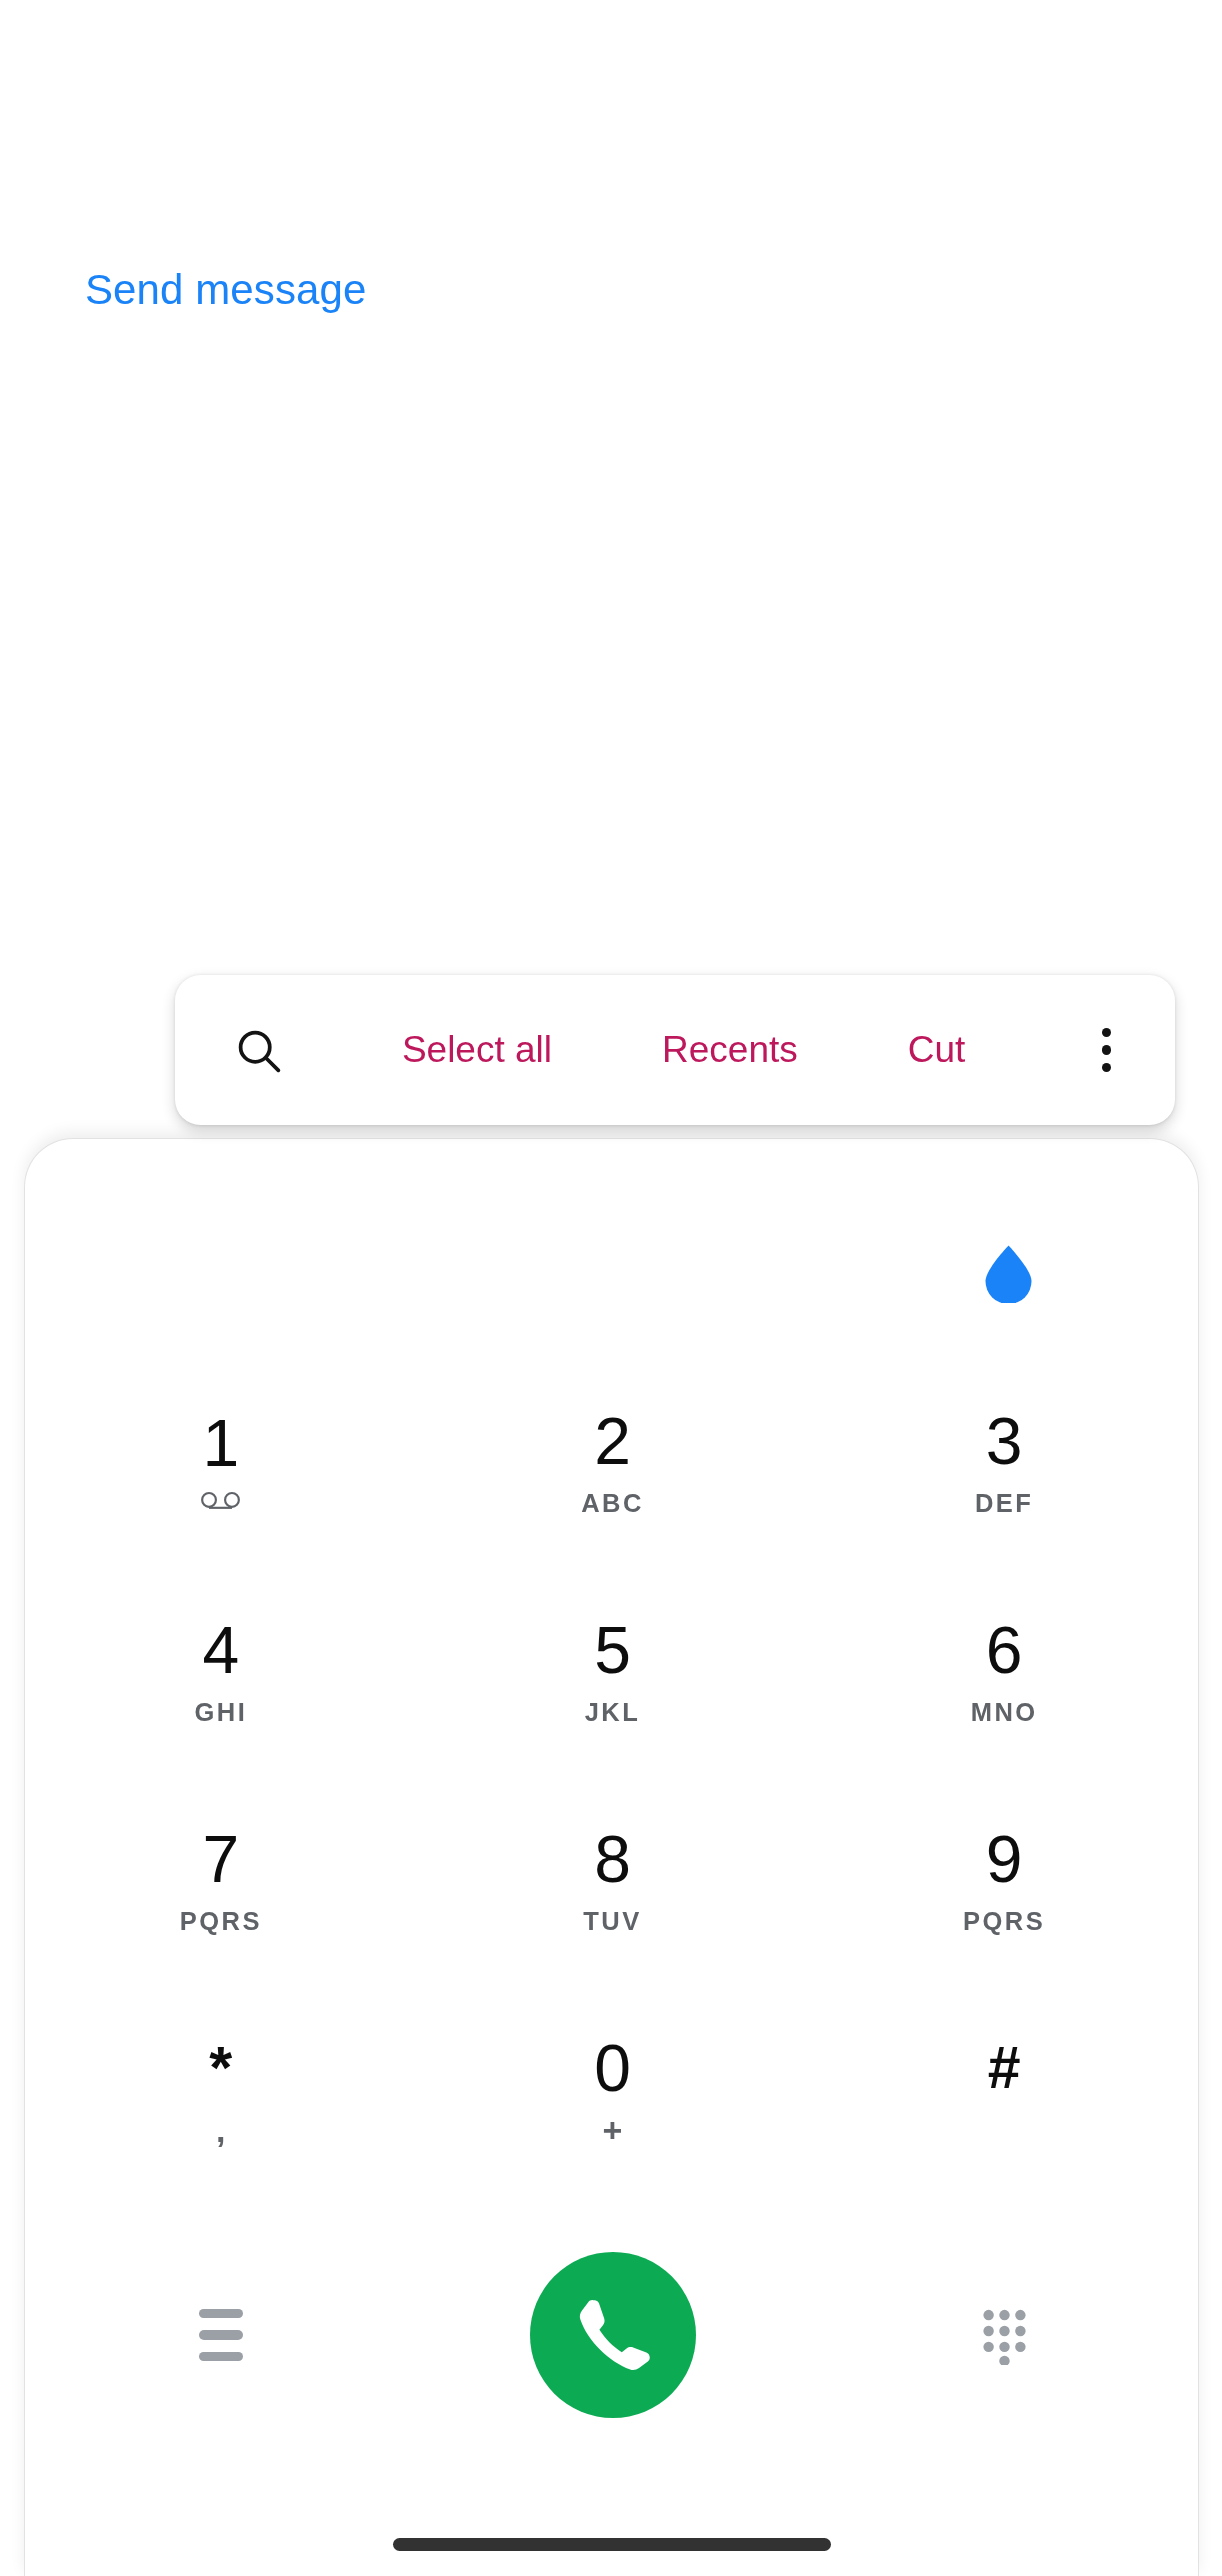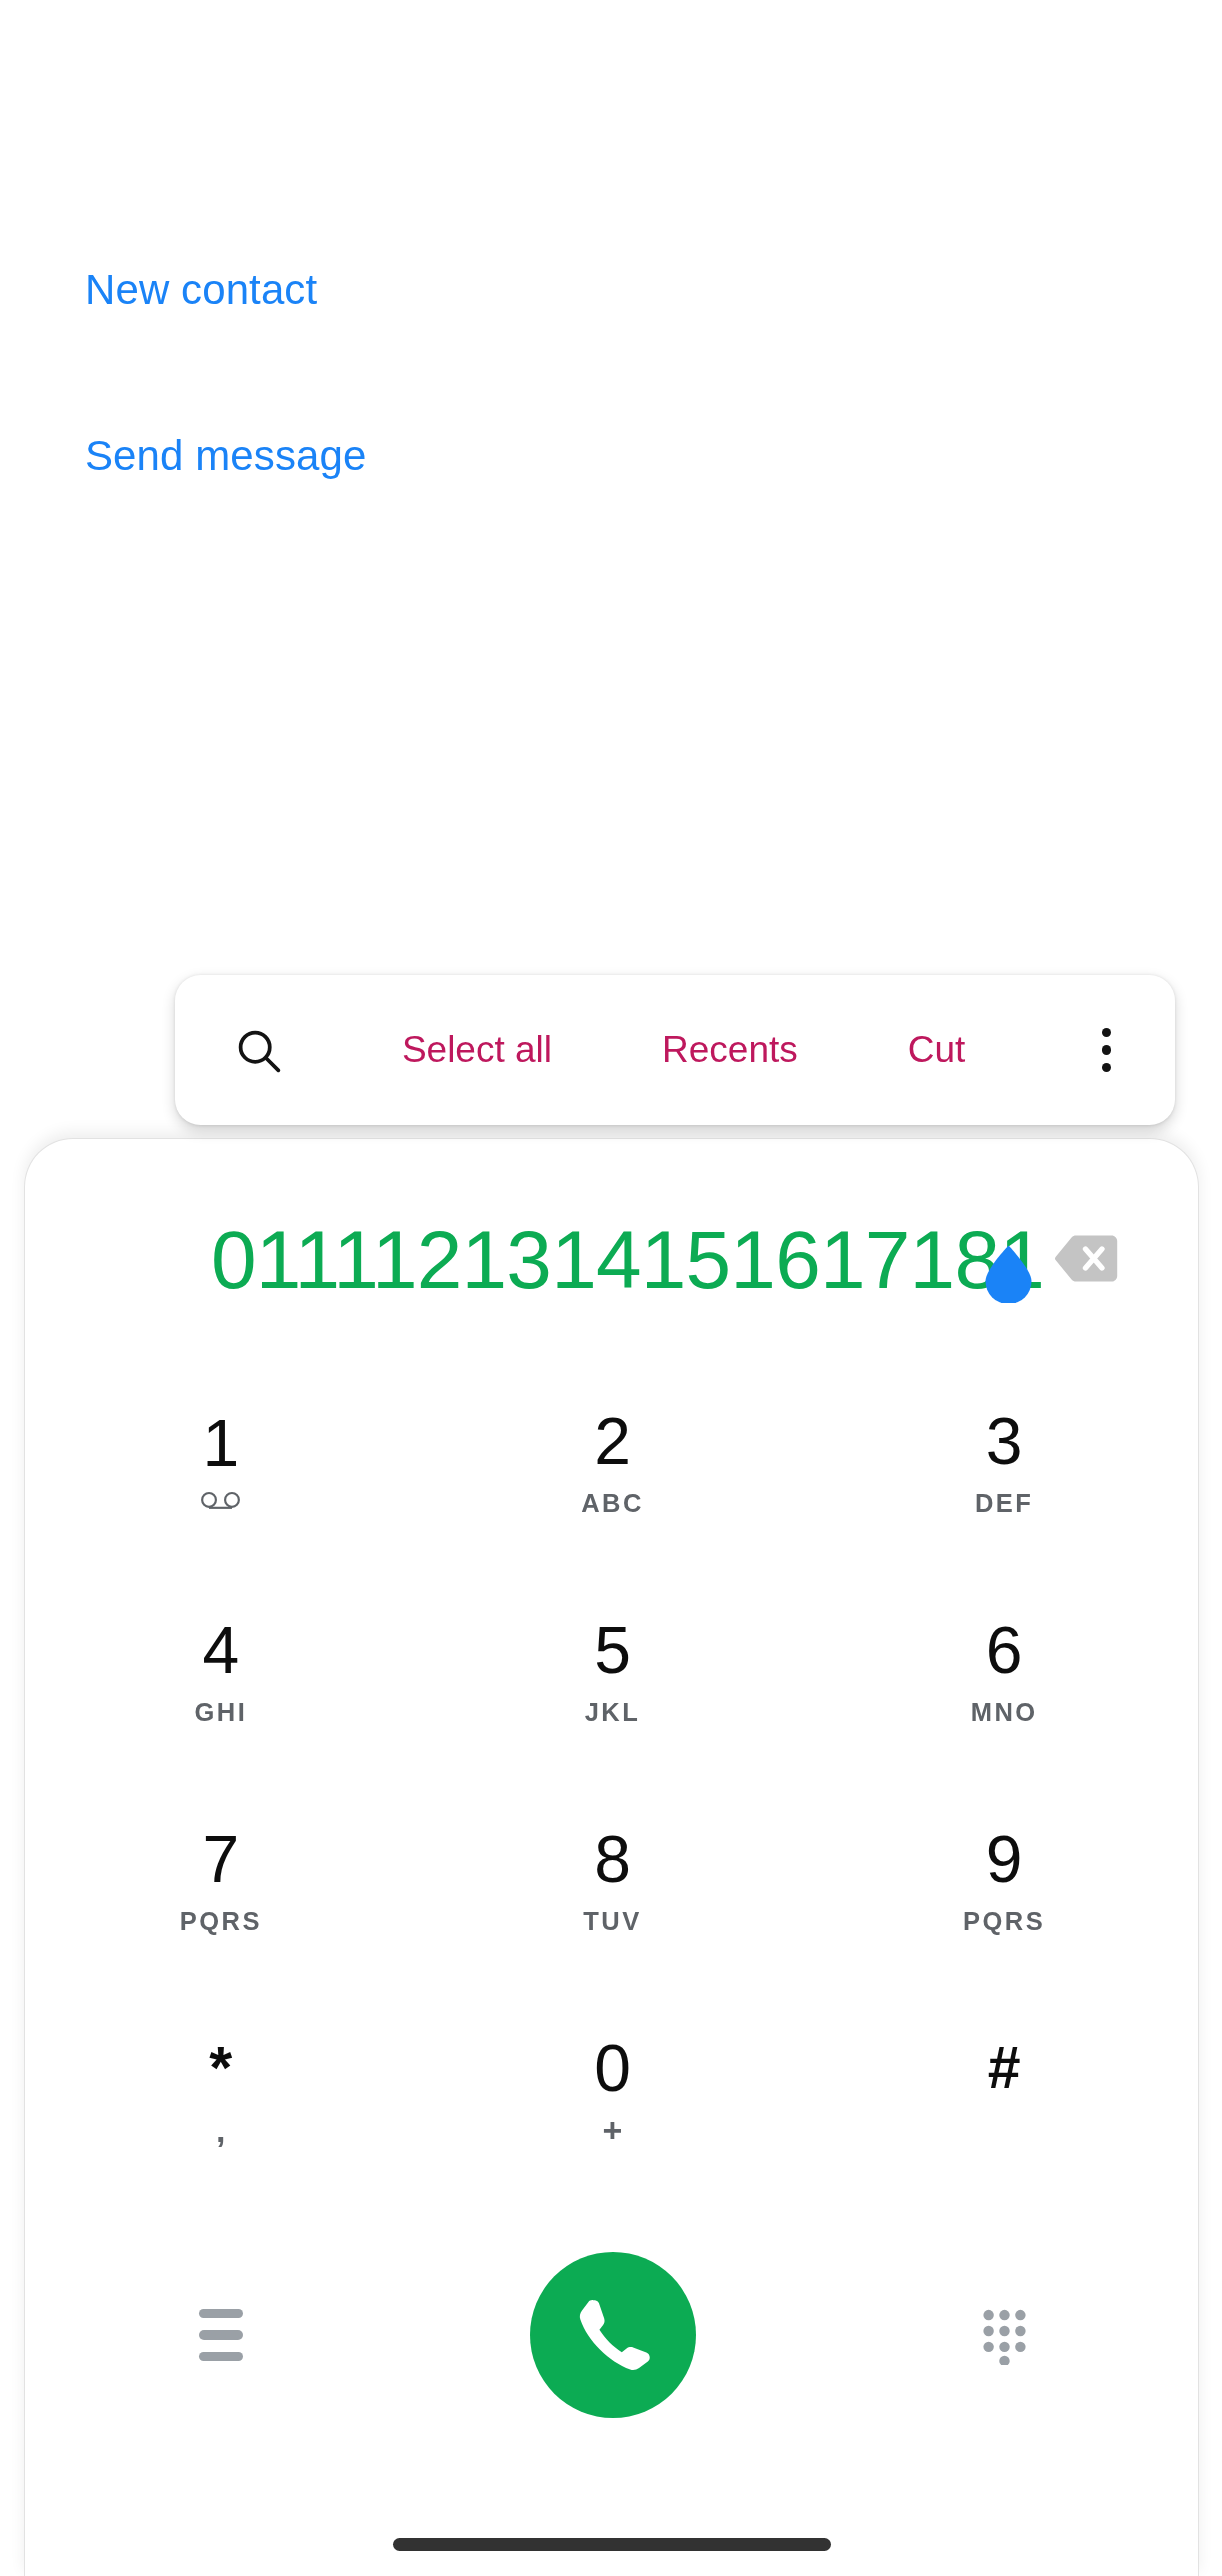--- a/index.html
+++ b/index.html
@@ -297,21 +297,20 @@
     background: #323232;
   }
 </style>
 </head>
 <body>
 
 <div id="screen">
 
 
   <div class="actions">
-    <div class="action-item">New contact</div>
     <div class="action-item">Send message</div>
   </div>
 
   <div class="float-toolbar">
     <div class="ft-search">
       <svg width="53" height="53" viewBox="0 0 24 24" fill="none">
         <circle cx="10.5" cy="10.5" r="6.6" stroke="#131313" stroke-width="1.7"></circle>
         <path d="M15.4 15.4L21 21" stroke="#131313" stroke-width="1.7" stroke-linecap="round"></path>
       </svg>
     </div>
@@ -324,29 +323,20 @@
     <div class="ft-spacer"></div>
     <div class="ft-more">
       <i></i>
       <i></i>
       <i></i>
     </div>
   </div>
 
   <div class="dial-sheet">
 
-    <div class="number-row">
-      <div class="number-text">0111121314151617181</div>
-      <div class="backspace-btn">
-        <svg width="66" height="51" viewBox="0 0 26 20">
-          <path d="M8.6 0.9h14.1c1.2 0 2.2 1 2.2 2.2v13.8c0 1.2-1 2.2-2.2 2.2H8.6c-.6 0-1.2-.25-1.6-.7L0.7 10.7a1.05 1.05 0 010-1.4L7 1.6c.4-.45 1-.7 1.6-.7z" fill="#c4c4c4"></path>
-          <path d="M12.4 6.3l6.5 7.4M18.9 6.3l-6.5 7.4" stroke="#ffffff" stroke-width="2.1" stroke-linecap="round"></path>
-        </svg>
-      </div>
-    </div>
 
     <div class="keypad">
 
       <div class="key-row">
         <div class="key">
           <span class="key-digit">1</span>
           <span class="key-sub vm">
             <svg width="41" height="20.4" viewBox="0 0 32 16" fill="none">
               <circle cx="7" cy="7" r="5.4" stroke="#5f6368" stroke-width="1.7"></circle>
               <circle cx="25" cy="7" r="5.4" stroke="#5f6368" stroke-width="1.7"></circle>

